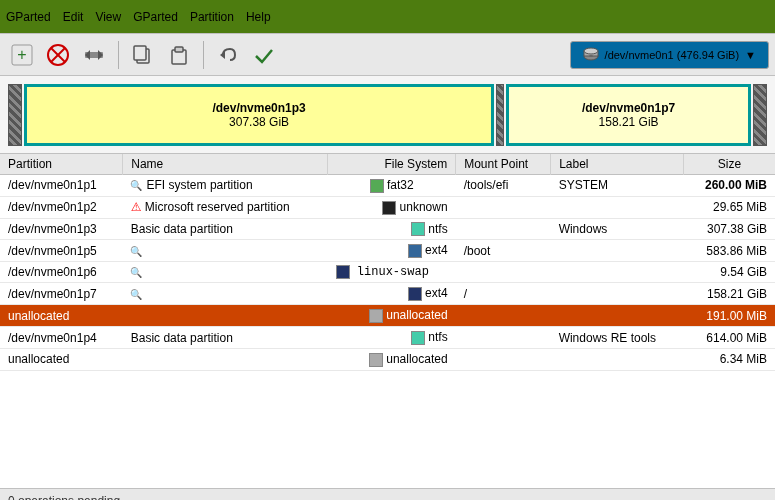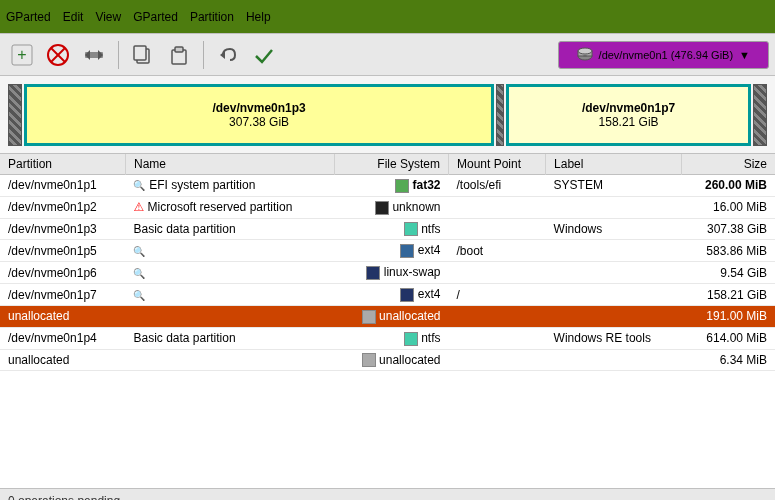--- a/index.html
+++ b/index.html
@@ -50,24 +50,24 @@
       border-radius: 3px;
     }
     .toolbar-sep {
       width: 1px;
       height: 28px;
       background: #b0b0b0;
       margin: 0 4px;
     }
     .toolbar-spacer { flex: 1; }
     .device-selector {
-      background: #a21caf;
+      background: #0369a1;
       border: 1px solid #a0a0a0;
       border-radius: 3px;
-      padding: 2px 18px;
+      padding: 2px 12px;
       font-size: 12px;
       display: flex;
       align-items: center;
       gap: 6px;
       cursor: pointer;
       height: 28px;
     }
     .device-selector span { font-size: 11px; }
 
     
@@ -294,60 +294,60 @@
 <div class="main-area">
   <div class="partition-table">
     <table>
       <thead>
         <tr>
           <th>Partition</th>
           <th>Name</th>
           <th style="text-align:right;">File System</th>
           <th>Mount Point</th>
           <th>Label</th>
-          <th style="text-align:right;">Size</th>
+          <th style="text-align:center;">Size</th>
         </tr>
       </thead>
       <tbody id="partition-tbody">
       <tr>
             <td>/dev/nvme0n1p1</td>
             <td><span style="font-size: 10px;">🔍</span> EFI system partition</td>
-            <td style="text-align: right; font-weight: bold;"><span class="fs-color" style="background-color: rgb(85, 170, 85);"></span> fat32</td>
+            <td style="text-align: center;"><span class="fs-color" style="background-color: rgb(85, 170, 85);"></span> fat32</td>
             <td>/tools/efi</td>
             <td>SYSTEM</td>
             <td style="text-align: right; font-weight: bold;">260.00 MiB</td>
           </tr>
           <tr>
             <td>/dev/nvme0n1p2</td>
             <td><span style="color: red;">⚠</span> Microsoft reserved partition</td>
             <td style="text-align: right;"><span class="fs-color" style="background-color: rgb(34, 34, 34);"></span> unknown</td>
             <td></td>
             <td></td>
-            <td style="text-align: right;">16.00 MiB</td>
+            <td style="text-align: right;">29.65 MiB</td>
           </tr>
           <tr>
             <td>/dev/nvme0n1p3</td>
             <td> Basic data partition</td>
             <td style="text-align: right;"><span class="fs-color" style="background-color: rgb(68, 204, 170);"></span> ntfs</td>
             <td></td>
             <td>Windows</td>
             <td style="text-align: right;">307.38 GiB</td>
           </tr>
           <tr>
             <td>/dev/nvme0n1p5</td>
             <td><span style="font-size: 10px;">🔍</span></td>
             <td style="text-align: right;"><span class="fs-color" style="background-color: rgb(51, 102, 153);"></span> ext4</td>
             <td>/boot</td>
             <td></td>
             <td style="text-align: right;">583.86 MiB</td>
           </tr>
           <tr>
             <td>/dev/nvme0n1p6</td>
             <td><span style="font-size: 10px;">🔍</span></td>
-            <td style="text-align: right;"><span class="fs-color" style="background-color: rgb(34, 51, 102);"></span> linux-swap</td>
+            <td style="text-align: left; font-family: Liberation Mono, monospace;"><span class="fs-color" style="background-color: rgb(34, 51, 102);"></span> linux-swap</td>
             <td></td>
             <td></td>
             <td style="text-align: right;">9.54 GiB</td>
           </tr>
           <tr>
             <td>/dev/nvme0n1p7</td>
             <td><span style="font-size: 10px;">🔍</span></td>
             <td style="text-align: right;"><span class="fs-color" style="background-color: rgb(34, 51, 102);"></span> ext4</td>
             <td>/</td>
             <td></td>

